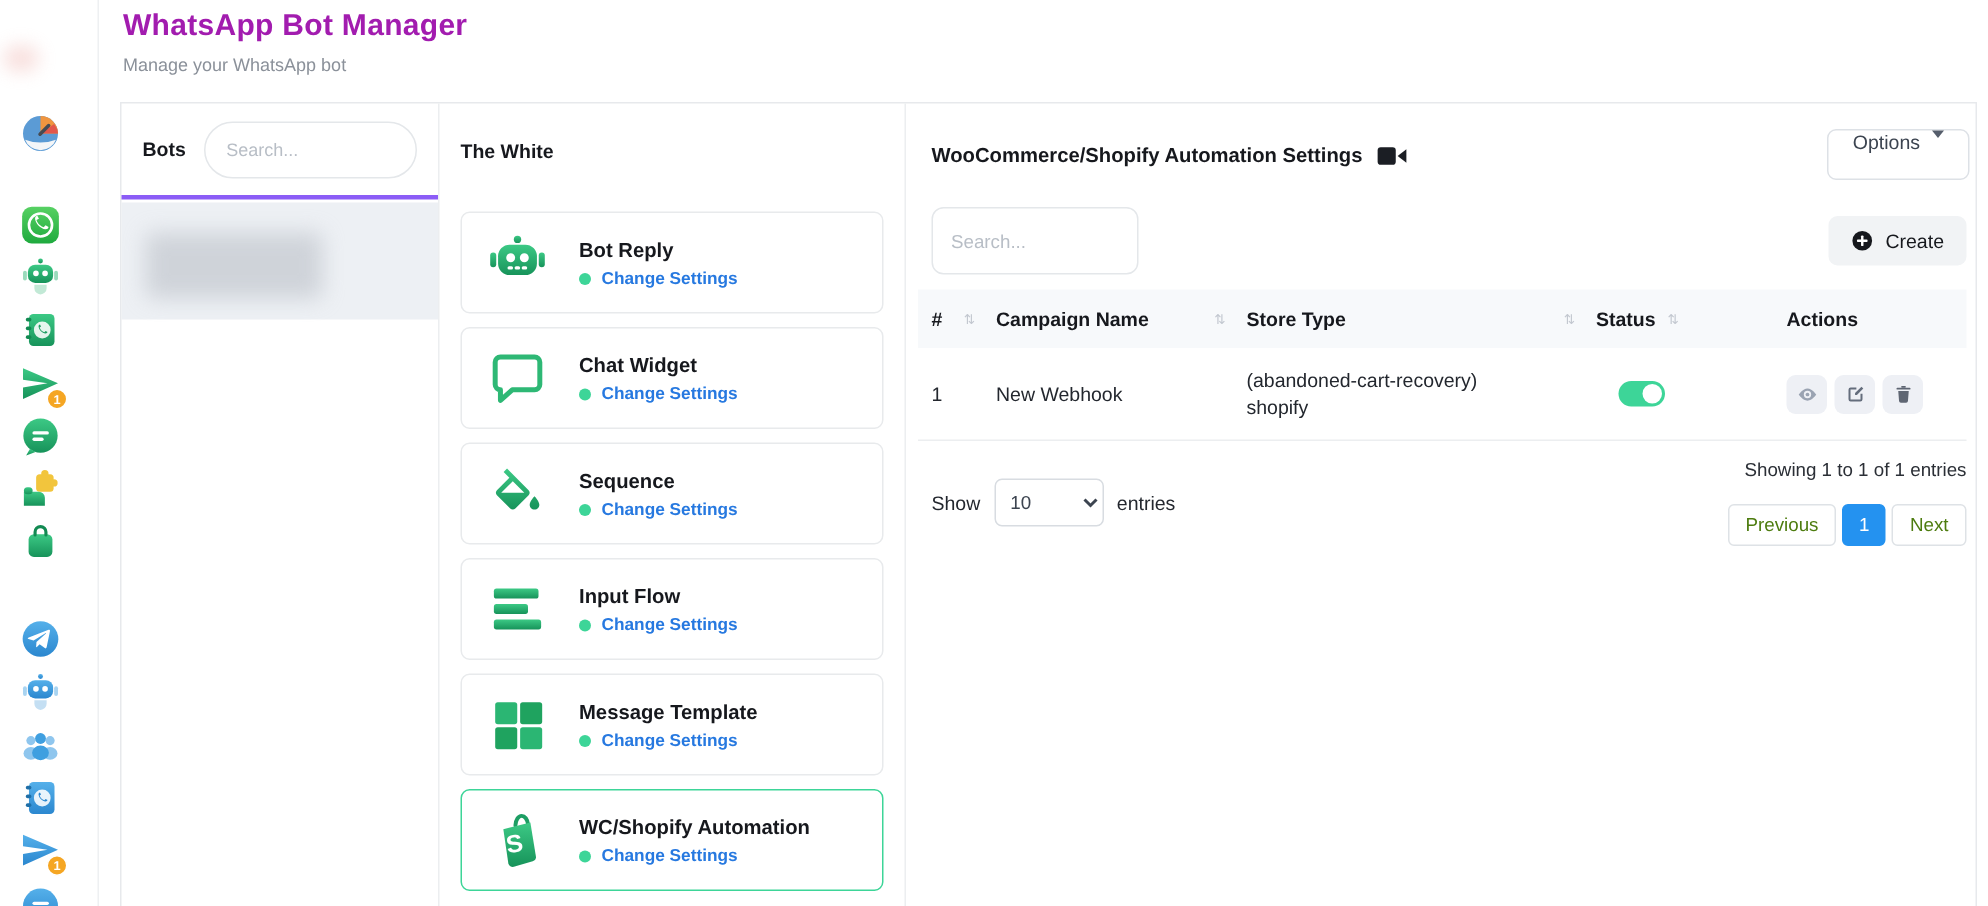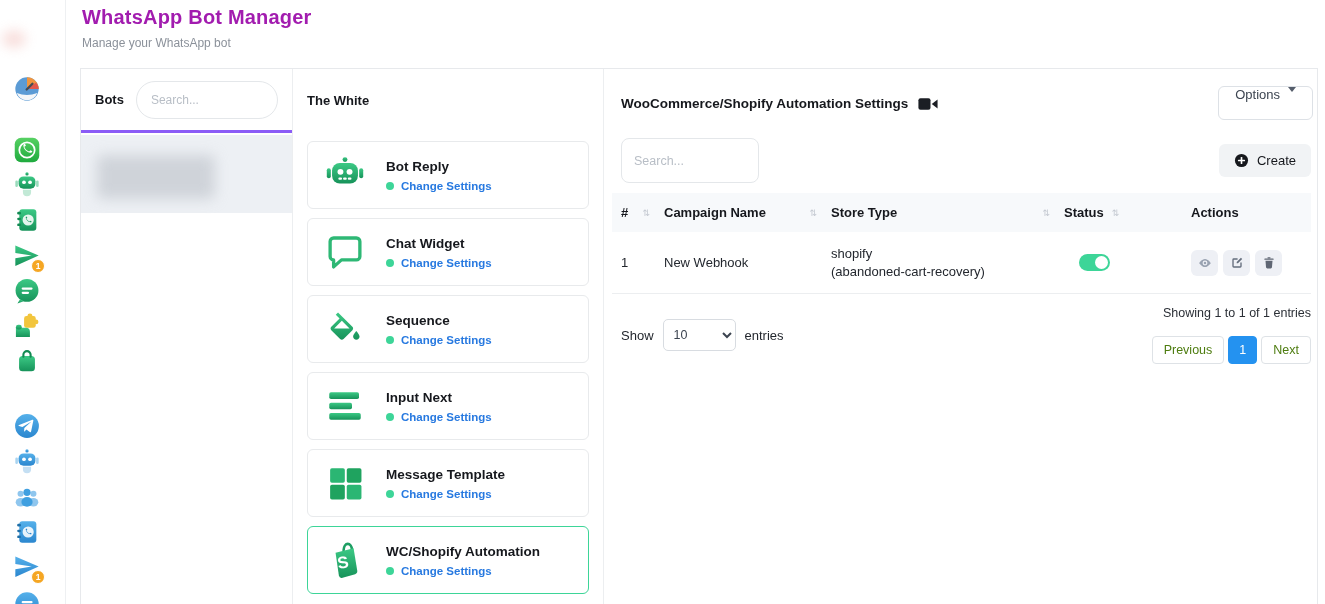--- a/index.html
+++ b/index.html
@@ -340,21 +340,21 @@
 
       <div class="card">
         <div class="card-icon">
           <svg viewBox="0 0 24 24">
             <rect x="3" y="4.2" width="17" height="3.8" rx="1" fill="url(#gGrad)"></rect>
             <rect x="3" y="10.1" width="13" height="3.8" rx="1" fill="url(#gGrad)"></rect>
             <rect x="3" y="16" width="18" height="3.8" rx="1" fill="url(#gGrad)"></rect>
           </svg>
         </div>
         <div>
-          <div class="card-title">Input Next</div>
+          <div class="card-title">Input Flow</div>
           <div class="card-link-row">
             <span class="green-dot"></span>
             <a class="change-link">Change Settings</a>
           </div>
         </div>
       </div>
 
       <div class="card">
         <div class="card-icon">
           <svg viewBox="0 0 24 24">
@@ -441,22 +441,22 @@
         </div>
         <div class="cell inline">
           <span>Actions</span>
         </div>
       </div>
 
       <div class="t-grid t-row">
         <div>1</div>
         <div>New Webhook</div>
         <div class="store-type">
+          <div>(abandoned-cart-recovery)</div>
           <div>shopify</div>
-          <div>(abandoned-cart-recovery)</div>
         </div>
         <div>
           <div class="toggle">
             <div class="toggle-knob"></div>
           </div>
         </div>
         <div class="actions">
           <button class="act-btn">
             <svg viewBox="0 0 24 24">
               <path d="M12 5C6.5 5 2 12 2 12s4.5 7 10 7 10-7 10-7-4.5-7-10-7zm0 11.2a4.2 4.2 0 1 1 0-8.4 4.2 4.2 0 0 1 0 8.4z" fill="#9aa3b2"></path>

